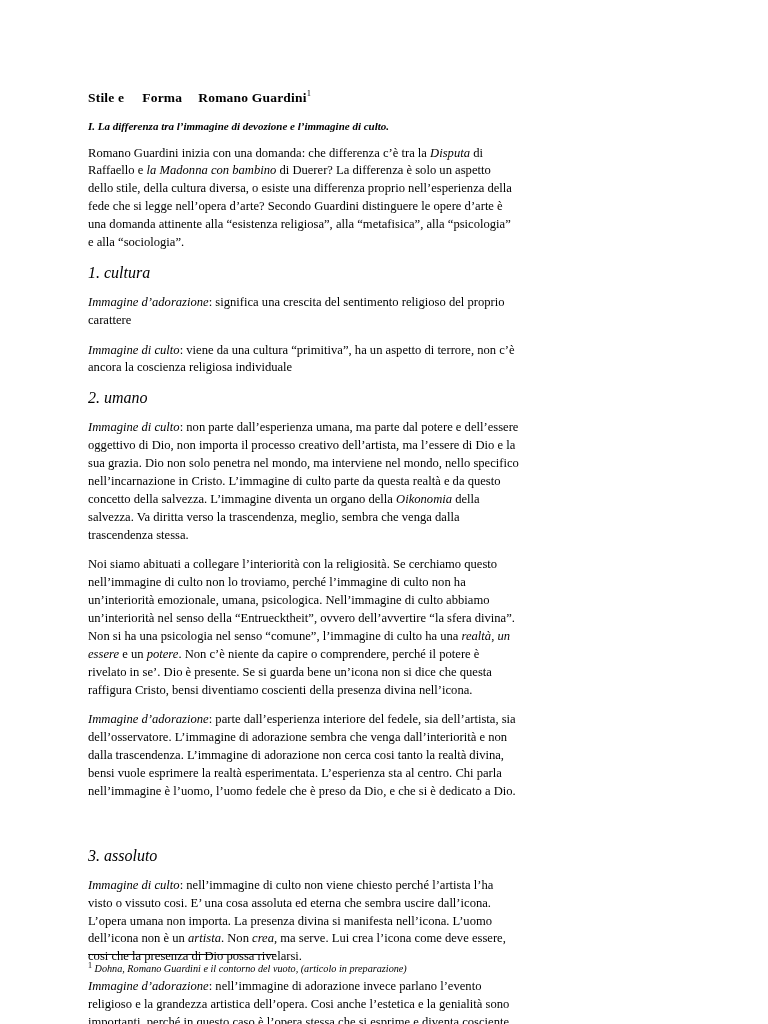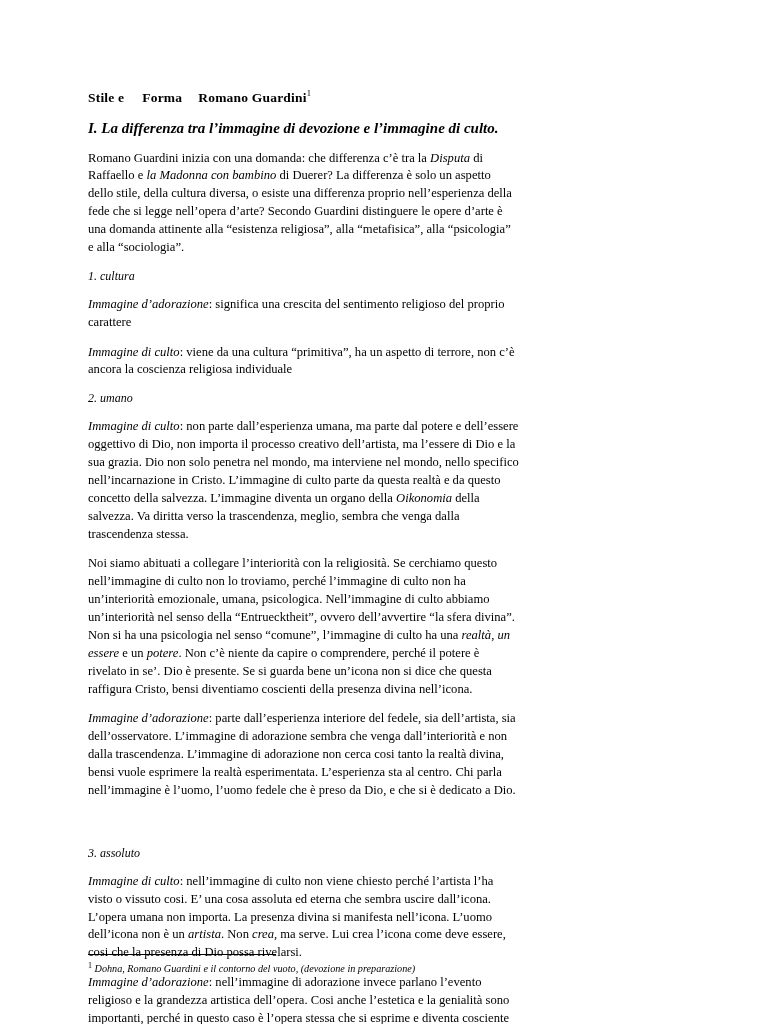--- a/index.html
+++ b/index.html
@@ -28,33 +28,33 @@
     letter-spacing: 0.2px;
   }
   .doc-title .sp1 { display: inline-block; width: 18px; }
   .doc-title .sp2 { display: inline-block; width: 16px; }
   .doc-title sup {
     font-size: 8.5px;
     vertical-align: super;
     font-weight: normal;
   }
   .section-heading {
-    font-size: 15px;
+    font-size: 11px;
     font-weight: bold;
     font-style: italic;
     margin: 0 0 13px 0;
   }
   p.para {
     font-size: 12.6px;
     line-height: 1.42;
     margin: 0 0 12px 0;
     text-align: left;
   }
   .sub-heading {
-    font-size: 12px;
+    font-size: 16px;
     font-style: italic;
     margin: 0 0 12px 0;
   }
   .it { font-style: italic; margin-top: 28px; }
   .gap-lg { height: 34px; }
   .footnote-area {
     position: absolute;
     left: 88px;
     bottom: 48px;
     width: 580px;
@@ -106,16 +106,16 @@
   <div class="gap-lg"></div>
 
   <p class="sub-heading">3. assoluto</p>
 
   <p class="para"><span class="it">Immagine di culto</span><span>: nell’immagine di culto non viene chiesto perché l’artista l’ha visto o vissuto cosi. E’ una cosa assoluta ed eterna che sembra uscire dall’icona. L’opera umana non importa. La presenza divina si manifesta nell’icona. L’uomo dell’icona non è un </span><span class="it">artista</span><span>. Non </span><span class="it">crea</span><span>, ma serve. Lui crea l’icona come deve essere, cosi che la presenza di Dio possa rivelarsi.</span></p>
 
   <p class="para"><span class="it">Immagine d’adorazione</span><span>: nell’immagine di adorazione invece parlano l’evento religioso e la grandezza artistica dell’opera. Cosi anche l’estetica e la genialità sono importanti, perché in questo caso è l’opera stessa che si esprime e diventa cosciente al fedele. Nell’immagine di adorazione l’uomo ha un’altra iniziativa. La sua creatività e sensibilità personali partecipano in modo diverso. Non vuole tanto preparare il luogo per la presenza di Dio che si può rivelare, quanto piuttosto rappresentare quello che il suo cuore sente.</span></p>
 
   <div class="footnote-area">
     <div class="footnote-rule"></div>
-    <p class="footnote-text"><sup>1</sup><span class="fn-it"> Dohna, Romano Guardini e il contorno del vuoto, (devozione in preparazione)</span></p>
+    <p class="footnote-text"><sup>1</sup><span class="fn-it"> Dohna, Romano Guardini e il contorno del vuoto, (articolo in preparazione)</span></p>
   </div>
 
 </div>
 
 </body></html>

